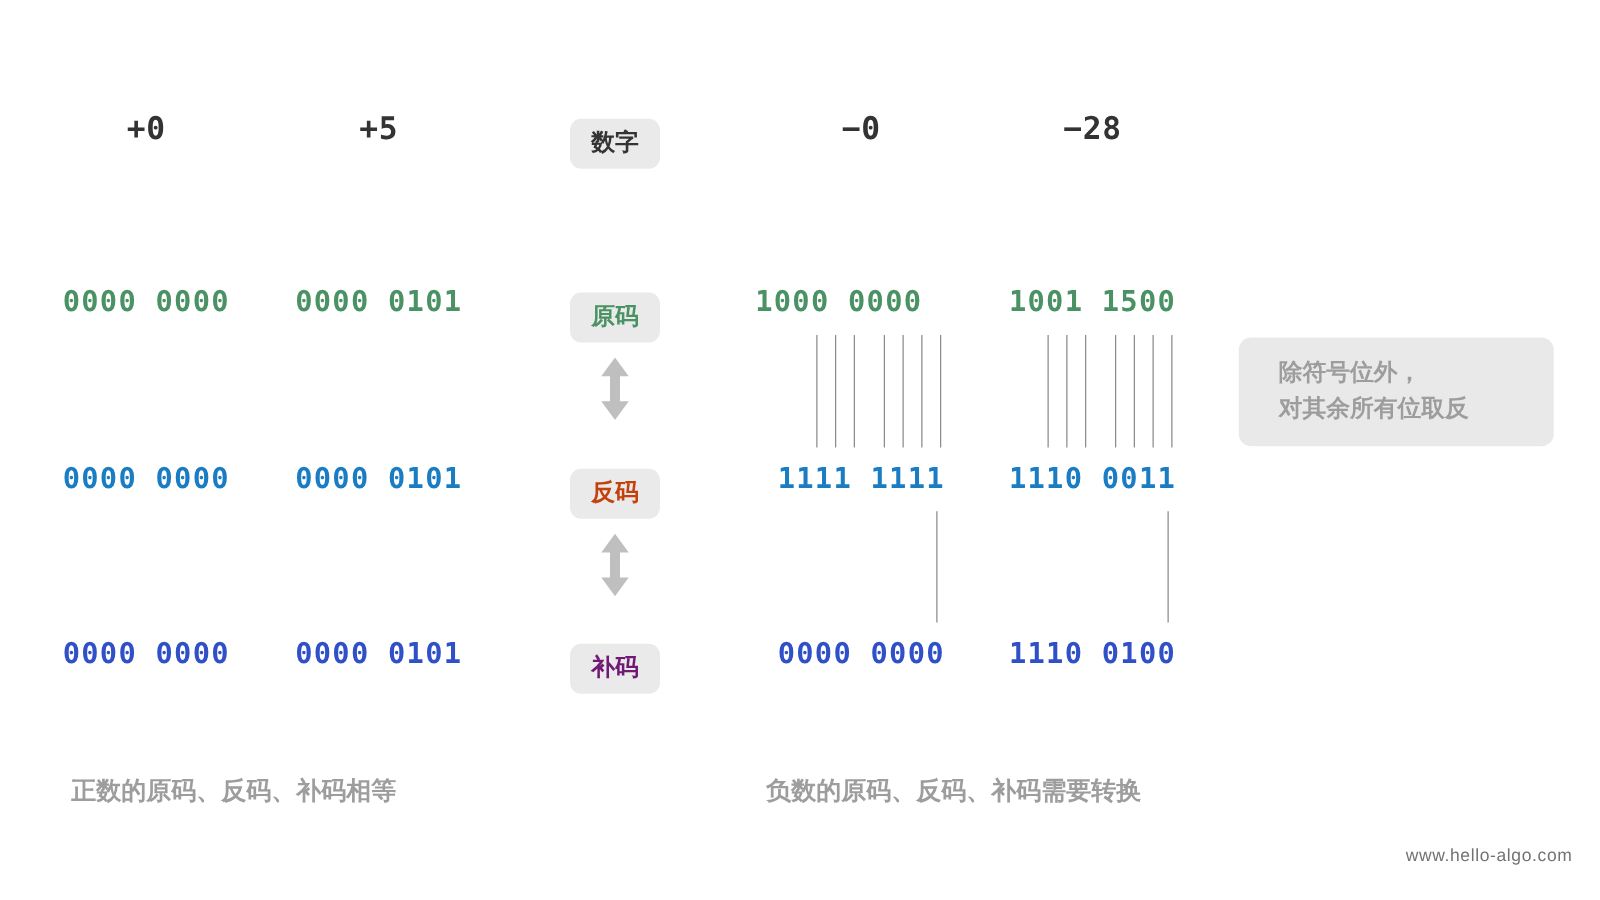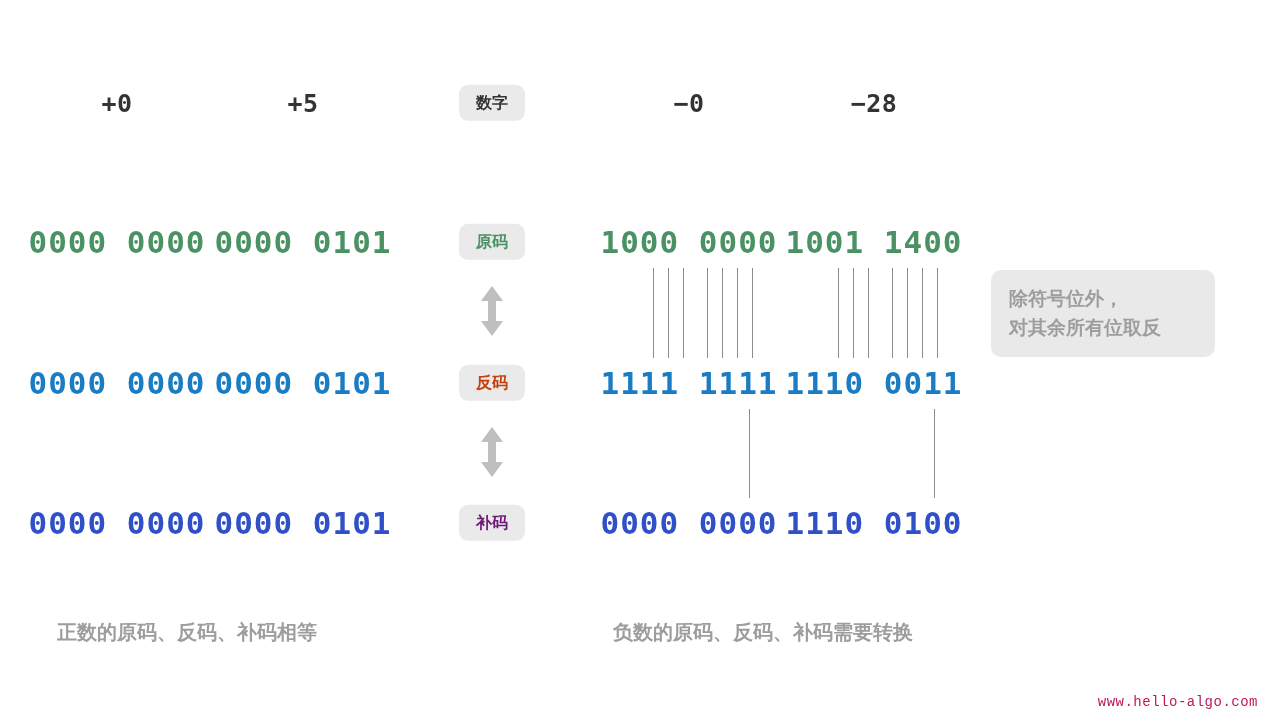--- a/index.html
+++ b/index.html
@@ -32,51 +32,52 @@
     font-family: "DejaVu Sans Mono", "Liberation Mono", monospace;
     font-size: 25px;
     font-weight: bold;
     color: #333333;
     letter-spacing: 0.5px;
   }
 
   
   .bits {
     font-family: "DejaVu Sans Mono", "Liberation Mono", monospace;
-    font-size: 31px;
+    font-size: 23px;
     font-weight: bold;
     letter-spacing: 1px;
   }
   .bits.green    { color: #4a9263; }
   .bits.blue     { color: #1a7dc4; }
   .bits.indigo   { color: #3050c8; }
 
   
   .pill {
     position: absolute;
     transform: translate(-50%, -50%);
     background: #eaeaea;
     border-radius: 9px;
     padding: 9px 17px;
-    font-size: 16px;
+    font-size: 19px;
     font-weight: bold;
     line-height: 1.15;
     white-space: nowrap;
+    margin-top: 12px;
   }
   .pill.dark   { color: #333333; }
   .pill.green  { color: #4a9263; }
   .pill.blue   { color: #c2410c; }
   .pill.indigo { color: #701a75; }
 
   
   .note {
     position: absolute;
     background: #e9e9e9;
     border-radius: 10px;
-    padding: 14px 18px;
+    padding: 14px 32px;
     color: #9d9d9d;
     font-size: 19px;
     font-weight: bold;
     line-height: 1.55;
     white-space: pre-line;
   }
 
   
   .dbl-arrow {
     position: absolute;
@@ -96,24 +97,24 @@
     color: #9d9d9d;
     font-size: 20px;
     font-weight: bold;
     white-space: nowrap;
   }
 
   
   .watermark {
     position: absolute;
     right: 22px;
-    bottom: 10px;
-    font-family: Liberation Mono, monospace;
+    bottom: 28px;
+    font-family: Liberation Sans, sans-serif;
     font-size: 14px;
-    color: #be185d;
+    color: #737373;
     letter-spacing: 0.5px;
   }
 </style>
 </head>
 <body>
 
 <div id="canvas">
 
   <div class="cell num-head" style="left:117px; top:103px;">+0</div>
 
@@ -124,23 +125,23 @@
   <div class="cell num-head" style="left:689px; top:103px;">−0</div>
 
   <div class="cell num-head" style="left:874px; top:103px;">−28</div>
 
   <div class="cell bits green" style="left:117px; top:242px;">0000 0000</div>
 
   <div class="cell bits green" style="left:303px; top:242px;">0000 0101</div>
 
   <div class="pill green" style="left:492px; top:242px;">原码</div>
 
-  <div class="cell bits green" style="left:689px; top:242px;text-align:center;">1000 0000</div>
-
-  <div class="cell bits green" style="left:874px; top:242px;">1001 1400</div>
+  <div class="cell bits green" style="left:671px; top:242px;text-align:center;">1000 0000</div>
+
+  <div class="cell bits green" style="left:874px; top:242px;">1001 1500</div>
 
   <div class="cell bits blue" style="left:117px; top:383px;">0000 0000</div>
 
   <div class="cell bits blue" style="left:303px; top:383px;">0000 0101</div>
 
   <div class="pill blue" style="left:492px; top:383px;">反码</div>
 
   <div class="cell bits blue" style="left:689px; top:383px;">1111 1111</div>
 
   <div class="cell bits blue" style="left:874px; top:383px;">1110 0011</div>

